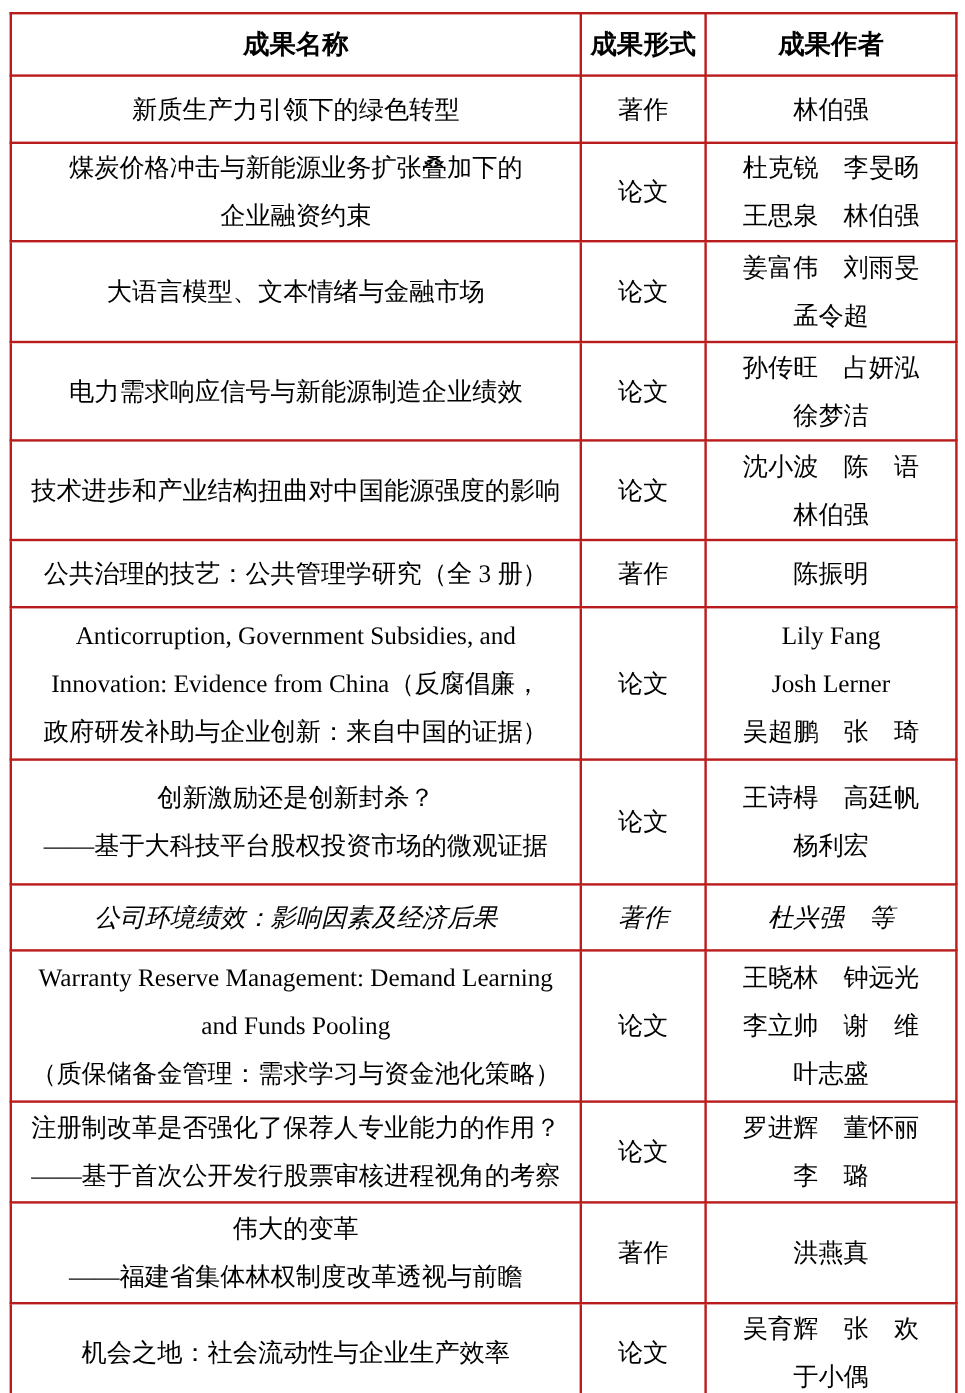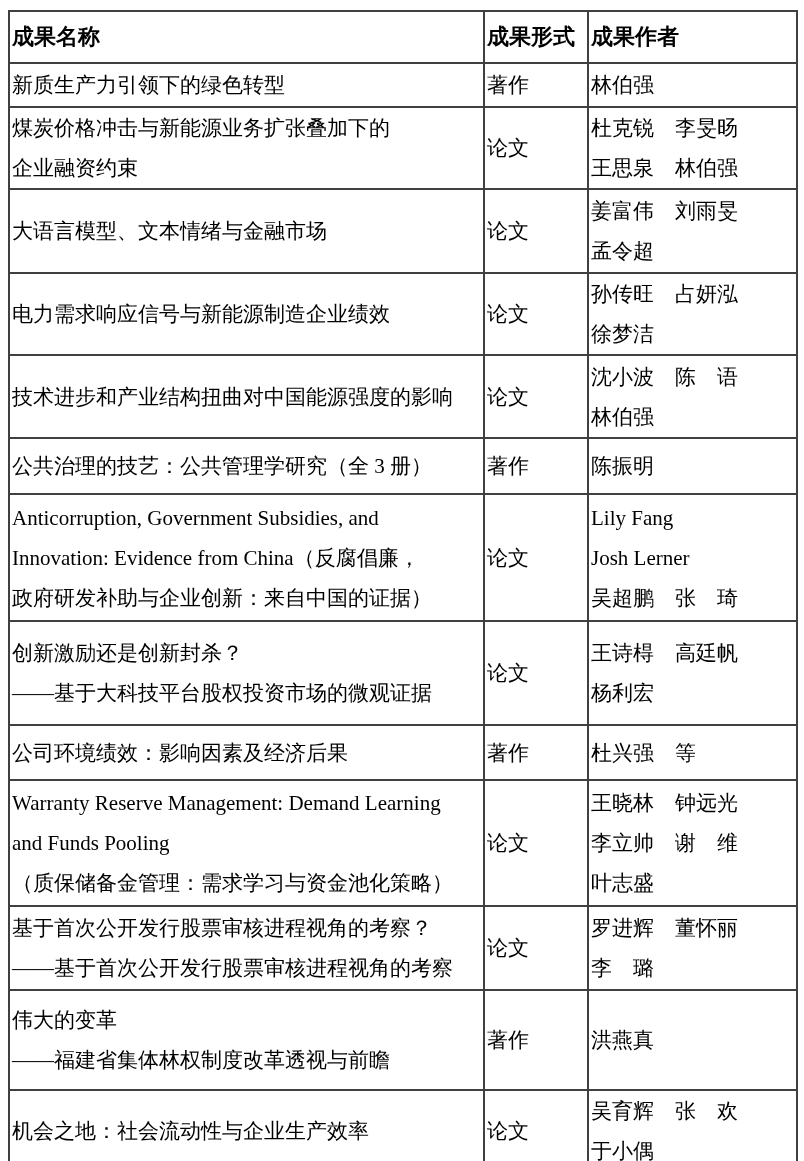--- a/index.html
+++ b/index.html
@@ -17,22 +17,22 @@
   table.results {
     position: absolute;
     left: 8px;
     top: 10px;
     width: 788px;
     border-collapse: collapse;
     table-layout: fixed;
   }
   table.results th,
   table.results td {
-    border: 2px solid #404040;
-    text-align: left;
+    border: 2px solid #b91c1c;
+    text-align: center;
     vertical-align: middle;
     padding: 0 2px;
     overflow: hidden;
     color: #000000;
     background: #ffffff;
   }
   table.results th {
     font-family: "Liberation Sans", "DejaVu Sans", sans-serif;
     font-weight: bold;
     font-size: 22px;
@@ -58,21 +58,21 @@
     </colgroup>
     <thead>
       <tr style="height:52px">
         <th>成果名称</th>
         <th>成果形式</th>
         <th>成果作者</th>
       </tr>
     </thead>
     <tbody id="table-body">
 
-    <tr style="height: 44px;">
+    <tr style="height: 56px;">
           <td>
             <div class="line">新质生产力引领下的绿色转型</div>
           </td>
           <td>著作</td>
           <td>
             <div class="line">林伯强</div>
           </td>
         </tr>
         <tr style="height: 82px;">
           <td>
@@ -141,21 +141,21 @@
           <td>
             <div class="line">创新激励还是创新封杀？</div>
             <div class="line">——基于大科技平台股权投资市场的微观证据</div>
           </td>
           <td>论文</td>
           <td>
             <div class="line">王诗棏　高廷帆</div>
             <div class="line">杨利宏</div>
           </td>
         </tr>
-        <tr style="height: 55px;">
+        <tr style="height: 55px; font-style: italic;">
           <td>
             <div class="line">公司环境绩效：影响因素及经济后果</div>
           </td>
           <td>著作</td>
           <td>
             <div class="line">杜兴强　等</div>
           </td>
         </tr>
         <tr style="height: 126px;">
           <td>
@@ -165,30 +165,30 @@
           </td>
           <td>论文</td>
           <td>
             <div class="line">王晓林　钟远光</div>
             <div class="line">李立帅　谢　维</div>
             <div class="line">叶志盛</div>
           </td>
         </tr>
         <tr style="height: 84px;">
           <td>
-            <div class="line">基于首次公开发行股票审核进程视角的考察？</div>
+            <div class="line">注册制改革是否强化了保荐人专业能力的作用？</div>
             <div class="line">——基于首次公开发行股票审核进程视角的考察</div>
           </td>
           <td>论文</td>
           <td>
             <div class="line">罗进辉　董怀丽</div>
             <div class="line">李　璐</div>
           </td>
         </tr>
-        <tr style="height: 100px; padding-left: 10px;">
+        <tr style="height: 84px; padding-left: 10px;">
           <td>
             <div class="line">伟大的变革</div>
             <div class="line">——福建省集体林权制度改革透视与前瞻</div>
           </td>
           <td>著作</td>
           <td>
             <div class="line">洪燕真</div>
           </td>
         </tr>
         <tr style="height: 60px;">

